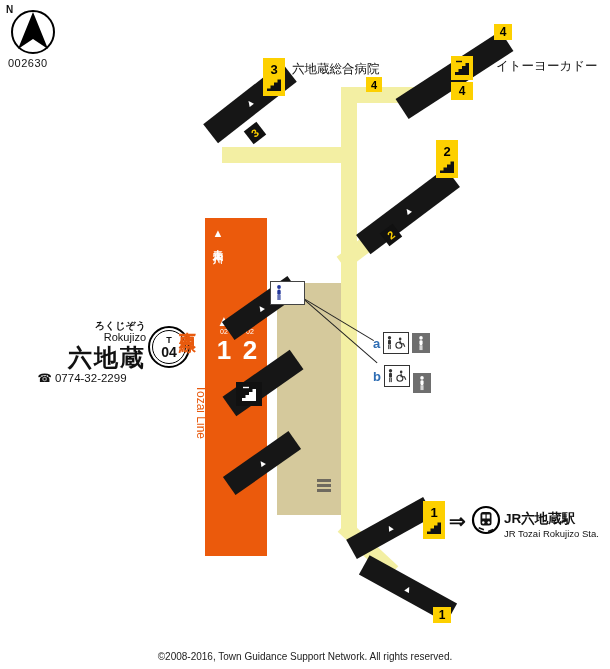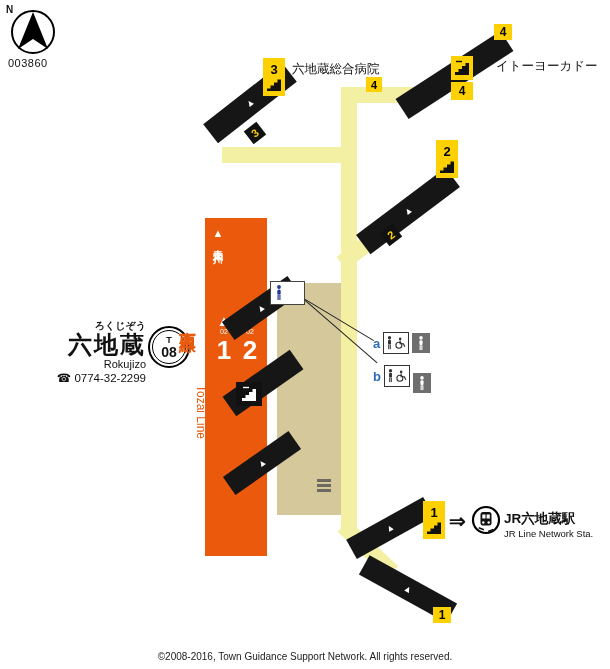--- a/index.html
+++ b/index.html
@@ -45,21 +45,21 @@
 
 <div class="stage">
 
   <div class="abs" style="left:6px;top:4px;width:52px;height:54px;">
     <svg width="52" height="52" viewBox="0 0 52 52">
       <circle cx="27" cy="28" r="21" fill="#fff" stroke="#000" stroke-width="2"></circle>
       <path d="M27 8 L42 45 L27 35 L12 45 Z" fill="#000"></path>
     </svg>
     <span class="abs" style="left:0;top:0;font-size:10px;font-weight:bold;">N</span>
   </div>
-  <div class="abs" style="left:8px;top:57px;font-size:11px;letter-spacing:.5px;">003860</div>
+  <div class="abs" style="left:8px;top:57px;font-size:11px;letter-spacing:.5px;">002630</div>
 
   <div class="abs path" style="left:222px;top:147px;width:133px;height:16px;"></div>
   <div class="abs path" style="left:341px;top:87px;width:78px;height:16px;"></div>
   <div class="abs path" style="left:341px;top:87px;width:16px;height:445px;"></div>
   <div class="abs path" style="left:337px;top:242px;width:44px;height:16px;transform:rotate(-37deg);"></div>
   <div class="abs path" style="left:334px;top:541px;width:68px;height:16px;transform:rotate(43deg);"></div>
 
   <div class="abs" style="left:277px;top:283px;width:64px;height:232px;background:#d5c99c;">
     <div class="abs" style="left:40px;top:196px;">
       <div class="stairbar"></div>
@@ -193,37 +193,37 @@
       <rect x="9.5" y="7" width="11" height="13.5" rx="2.5" fill="#111"></rect>
       <rect x="11.3" y="9.5" width="3.2" height="4" fill="#fff"></rect>
       <rect x="15.6" y="9.5" width="3.2" height="4" fill="#fff"></rect>
       <circle cx="12.3" cy="17.5" r="1.2" fill="#fff"></circle>
       <circle cx="17.7" cy="17.5" r="1.2" fill="#fff"></circle>
       <rect x="8" y="22" width="5.5" height="1.6" fill="#111" transform="rotate(20 8 22)"></rect>
       <rect x="16.5" y="23.8" width="5.5" height="1.6" fill="#111" transform="rotate(-20 22 23.8)"></rect>
     </svg>
   </div>
   <div class="abs" style="left:504px;top:510px;font-size:13.5px;font-weight:bold;white-space:nowrap;">JR六地蔵駅</div>
-  <div class="abs" style="left:504px;top:528px;font-size:9.5px;white-space:nowrap;">JR Line Network Sta.</div>
+  <div class="abs" style="left:504px;top:528px;font-size:9.5px;white-space:nowrap;">JR Tozai Rokujizo Sta.</div>
   <div class="abs band" style="left:358px;top:578px;width:100px;height:22px;transform:rotate(29deg);">
     <span class="warrow">▲</span>
   </div>
   <div class="abs ybox" style="left:433px;top:607px;width:18px;height:16px;font-size:12px;">1</div>
 
   <div class="abs" style="left:18px;top:320px;width:128px;text-align:right;">
     <div style="font-size:10px;line-height:11px;font-weight:bold;">ろくじぞう</div>
+    <div style="font-size:11px;line-height:13px;">Rokujizo</div>
     <div style="font-size:24px;font-weight:bold;line-height:27px;letter-spacing:2px;">六地蔵</div>
-    <div style="font-size:11px;line-height:13px;">Rokujizo</div>
-    <div style="font-size:11.5px;line-height:15px;white-space:nowrap;">☎ 0774-32-2299</div>
+    <div style="font-size:11.5px;line-height:15px;white-space:nowrap;text-align:center;">☎ 0774-32-2299</div>
   </div>
   <div class="abs" style="left:148px;top:326px;width:38px;height:38px;border:2px solid #000;border-radius:50%;">
     <div style="position:absolute;inset:2px;border:1.5px solid #000;border-radius:50%;display:flex;flex-direction:column;
                 align-items:center;justify-content:center;">
       <div style="font-size:9px;font-weight:bold;line-height:9px;">T</div>
-      <div style="font-size:14px;font-weight:bold;line-height:14px;">08</div>
+      <div style="font-size:14px;font-weight:bold;line-height:14px;">04</div>
     </div>
   </div>
   <div class="abs vtext" style="left:176px;top:318px;color:#e85a0e;font-size:17px;font-weight:bold;letter-spacing:2px;">東西線</div>
   <div class="abs vlat" style="left:194px;top:385px;color:#e85a0e;font-size:12px;">Tozai Line</div>
 
   <div class="abs" style="left:0;top:651px;width:610px;text-align:center;font-size:10px;color:#222;">©2008-2016, Town Guidance Support Network. All rights reserved.</div>
 
 </div>
 
 </body></html>

